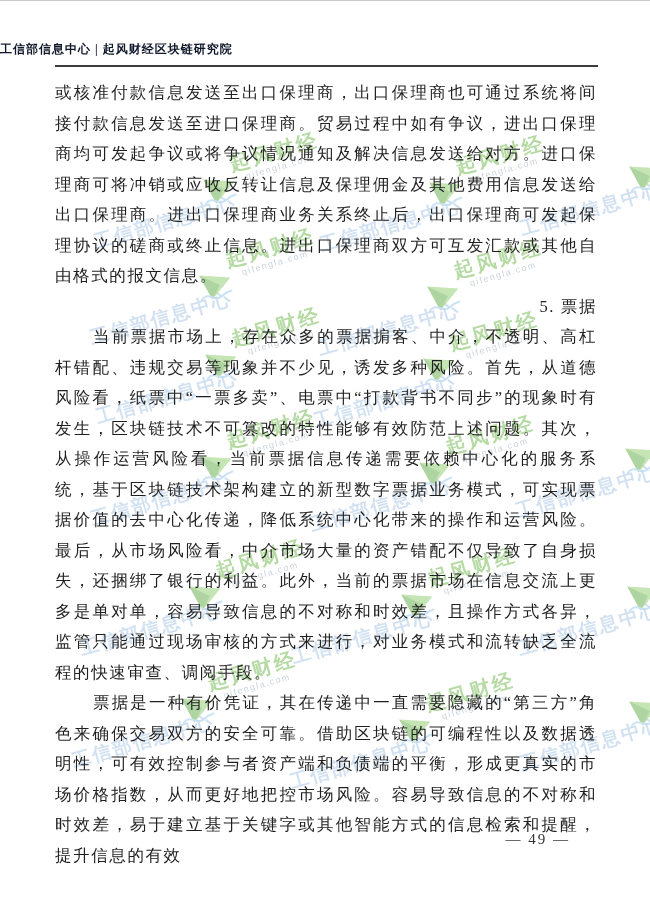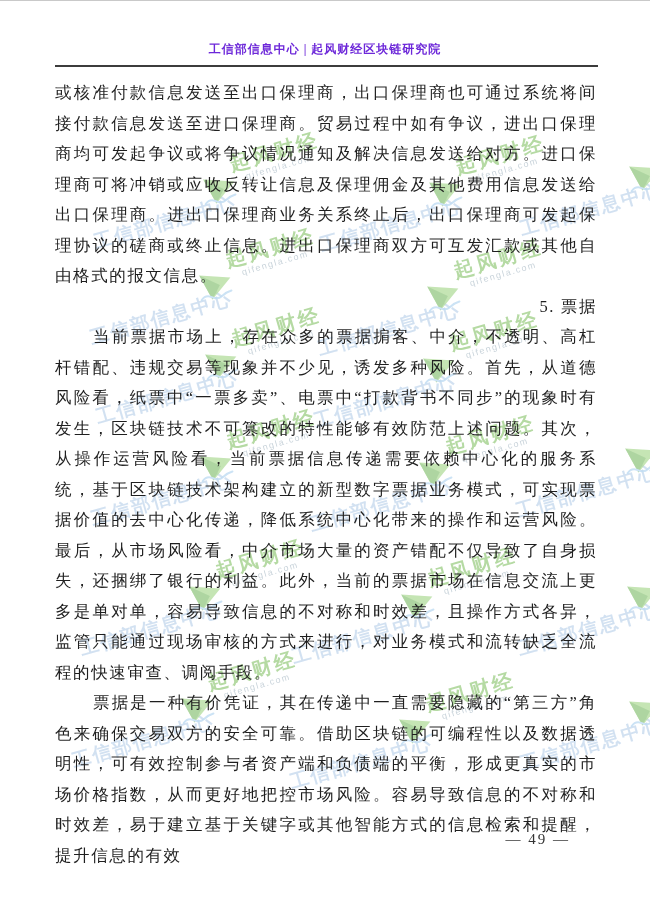--- a/index.html
+++ b/index.html
@@ -11,25 +11,25 @@
     overflow:hidden;
     font-family:"Liberation Serif","DejaVu Serif",serif;
     color:#1f1f1f;
     box-sizing:border-box;
     border-top:1px solid #c9c9c9;
   }
   
   .doc-header{position:relative;z-index:2;}
   .doc-header-title{
     margin-top:40px;
-    text-align:center;
+    text-align:left;
     font-size:12px;
     font-weight:bold;
     letter-spacing:1px;
-    color:#6d28d9;
+    color:#0f172a;
     white-space:nowrap;
   }
   .doc-header-rule{
     margin:7px 52px 0 55px;
     border-top:2px solid #3c3c3c;
     height:0;
   }
   
   .doc-body{
     position:relative;z-index:2;

